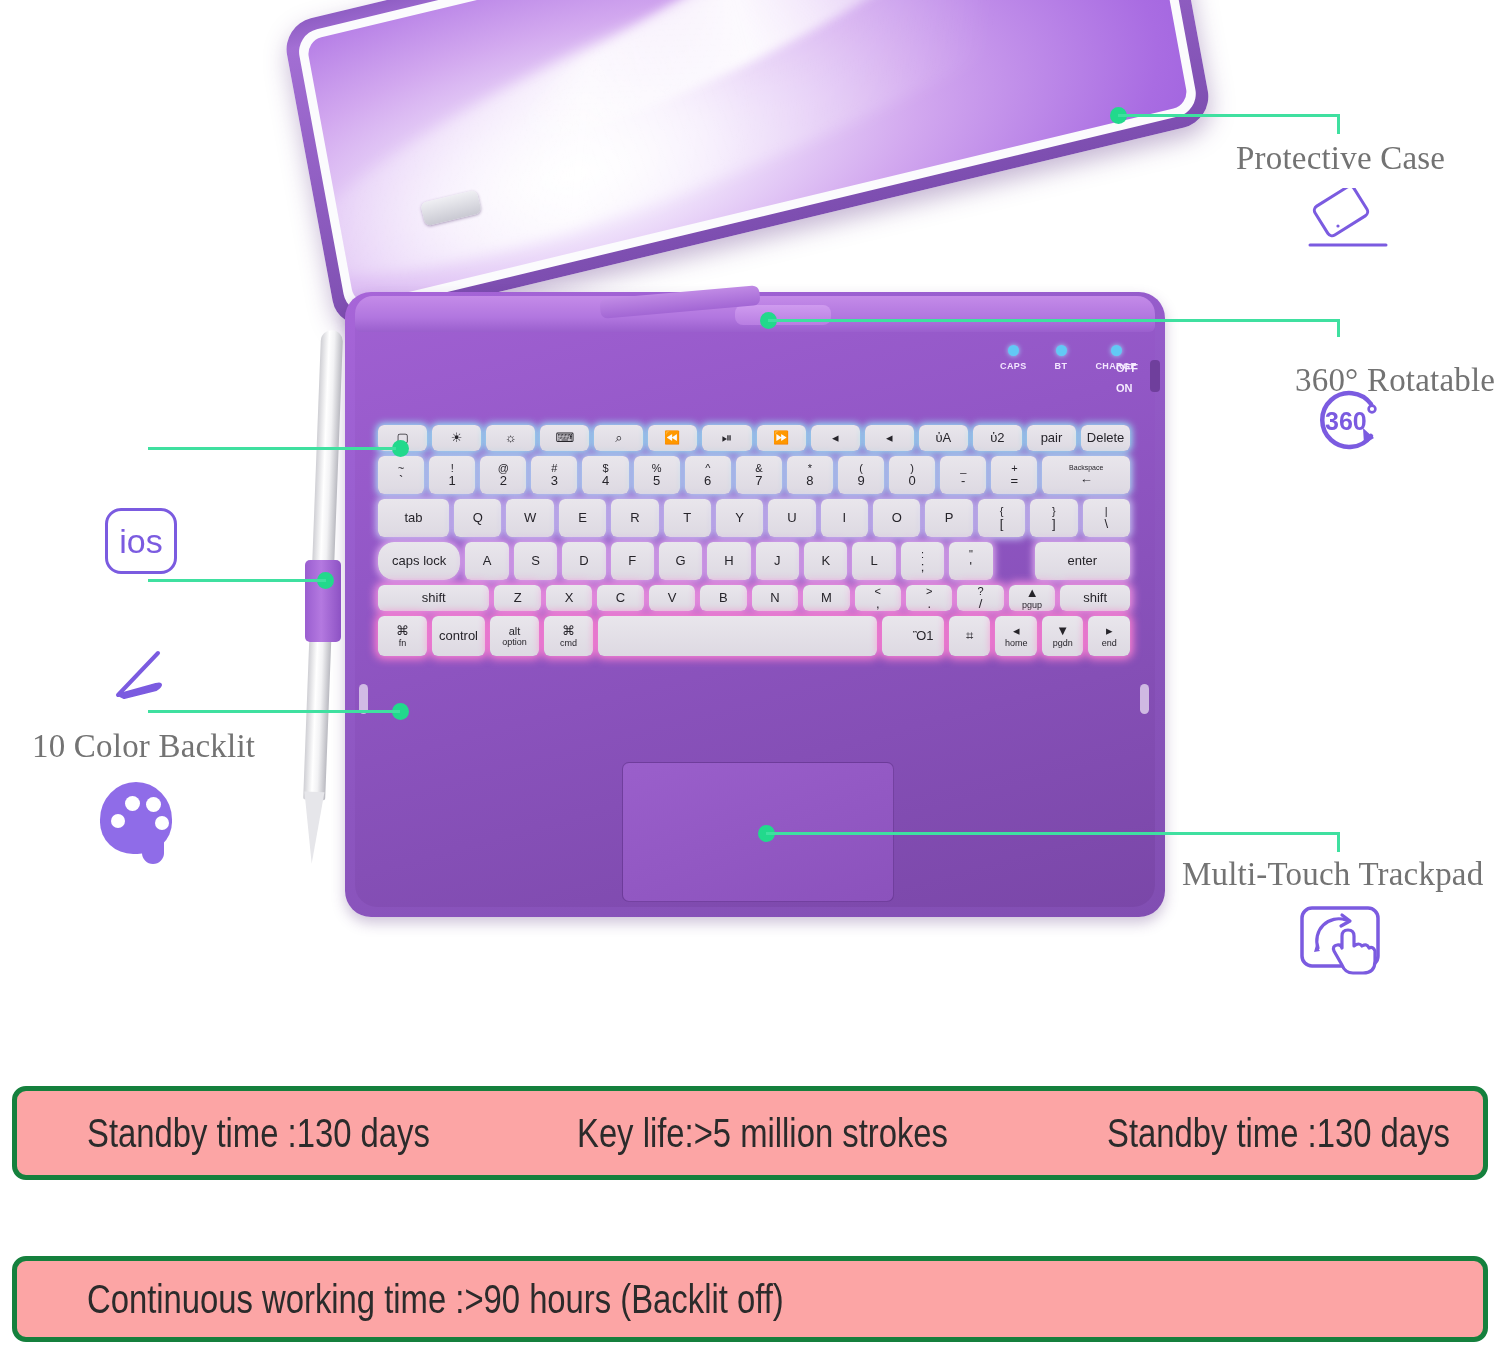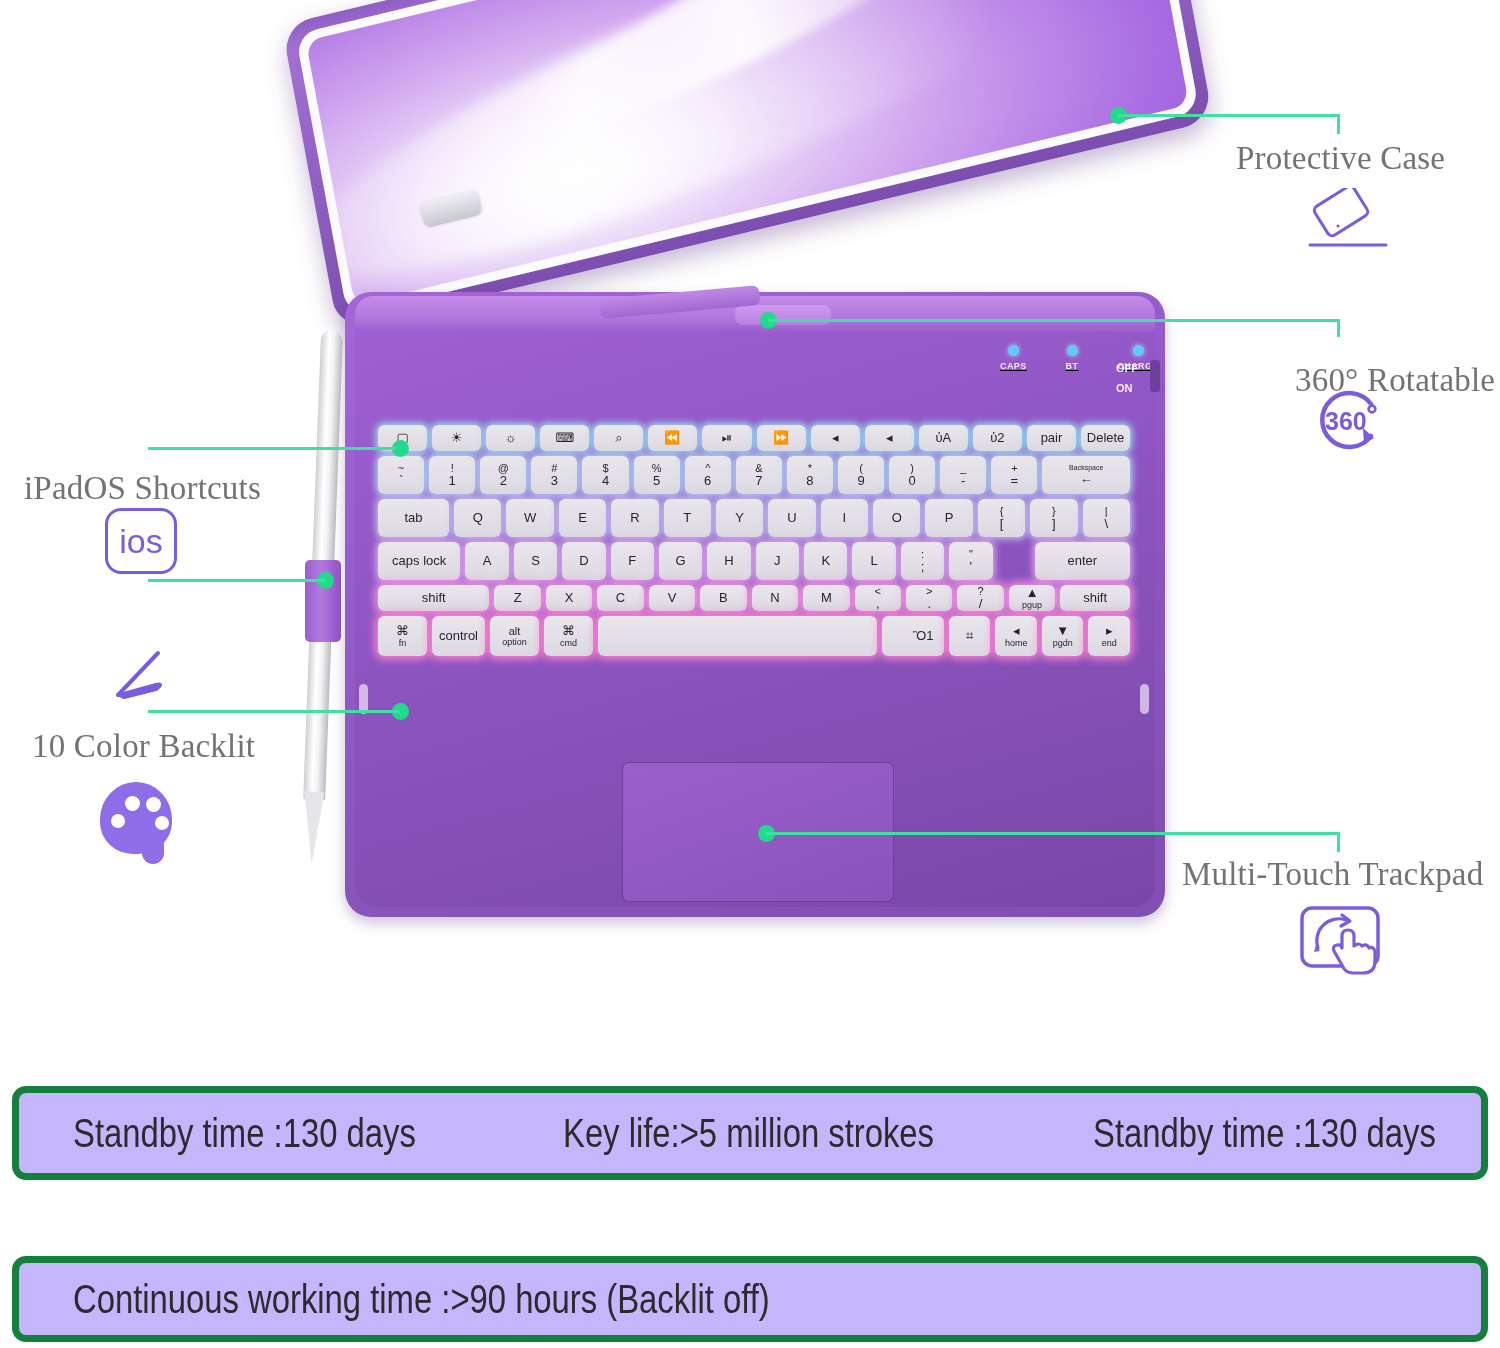--- a/index.html
+++ b/index.html
@@ -24,25 +24,26 @@
   .leader-h { height: 3px; }
   .leader-v { width: 3px; }
   .dot {
     position: absolute; width: 17px; height: 17px; border-radius: 50%;
     background: #22d98c;
   }
 
   
   .spec-box {
     position: absolute;
-    border: 7px solid #15803d;
+    border: 5px solid #15803d;
     border-radius: 14px;
-    background: #c4b5fd;
+    background: #fca5a5;
     display: flex;
     align-items: center;
+    padding-left: 16px;
   }
   .spec-text {
     color: #2b2b2b;
     font-size: 40px;
     font-family: "Liberation Sans Narrow", "Liberation Sans", sans-serif;
     transform: scaleX(0.82);
     transform-origin: left center;
     white-space: nowrap;
   }
 
@@ -65,21 +66,21 @@
     border-radius: 18px 18px 6px 6px;
     background: linear-gradient(180deg,#c48be8 0%, #b176df 60%, #9a5fcd 100%);
   }
   .hinge-notch {
     position: absolute; left: 735px; top: 305px; width: 96px; height: 20px;
     border-radius: 8px;
     background: linear-gradient(180deg,#cf9bef,#b87ee2);
   }
 
   
-  .leds { position: absolute; left: 1000px; top: 345px; display: flex; gap: 39px; text-decoration: underline; }
+  .leds { position: absolute; left: 1000px; top: 345px; display: flex; gap: 28px; }
   .led-group { text-align: center; }
   .led {
     width: 11px; height: 11px; border-radius: 50%;
     background: #62c9f5; margin: 0 auto 5px auto;
     box-shadow: 0 0 5px #9ddcf8;
   }
   .led-label {
     font-size: 9px; color: #f3e6ff; letter-spacing: .4px;
     font-weight: bold; font-family: "Liberation Sans", sans-serif;
   }
@@ -424,21 +425,21 @@
         <div class="key g2">
           <span class="up">}</span>
           <span class="lo">]</span>
         </div>
         <div class="key g2">
           <span class="up">|</span>
           <span class="lo">\</span>
         </div>
       </div>
       <div class="krow r-a">
-        <div class="key g3" style="flex: 1.9 1 0px;">
+        <div class="key g3" style="flex: 1.9 1 0px; border-radius: 16px;">
           <span class="lo">caps lock</span>
         </div>
         <div class="key g3">
           <span class="lo">A</span>
         </div>
         <div class="key g3">
           <span class="lo">S</span>
         </div>
         <div class="key g3">
           <span class="lo">D</span>
@@ -585,21 +586,20 @@
       <path d="M63 52 A27 27 0 1 1 63 20" fill="none" stroke="#7b5be0" stroke-width="4.5" stroke-linecap="round"></path>
       <path d="M55 44 L66 54 L56 60 Z" fill="#7b5be0"></path>
       <text x="17" y="46" font-family="Liberation Sans, sans-serif" font-size="25" font-weight="bold" fill="#7b5be0">360</text>
       <circle cx="64" cy="25" r="3.4" fill="none" stroke="#7b5be0" stroke-width="2.6"></circle>
     </svg>
   </div>
 
   <div class="dot" style="left:392px; top:440px;"></div>
   <div class="leader leader-h" style="left:148px; top:447px; width:248px;"></div>
   <div class="leader leader-v" style="left:148px; top:447px; height:-1px;"></div>
-  <div class="callout-label" style="left:24px; top:470px;">iPadOS Shortcuts</div>
   <div class="ios-box" style="left:105px; top:508px;">
     <span>ios</span>
   </div>
 
   <div class="dot" style="left:317px; top:572px;"></div>
   <div class="leader leader-h" style="left:148px; top:579px; width:178px;"></div>
   <div class="leader leader-v" style="left:148px; top:579px; height:0px;"></div>
   <div class="icon" style="left:108px; top:645px;">
     <svg width="70" height="60" viewBox="0 0 70 60">
       <line x1="10" y1="50" x2="50" y2="8" stroke="#7b5be0" stroke-width="4" stroke-linecap="round"></line>

